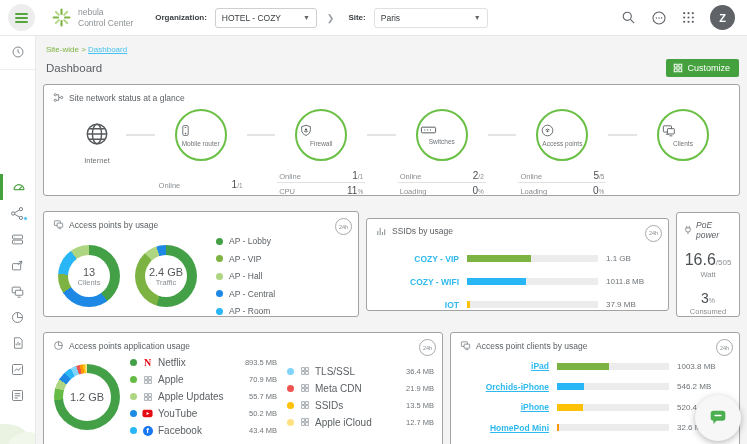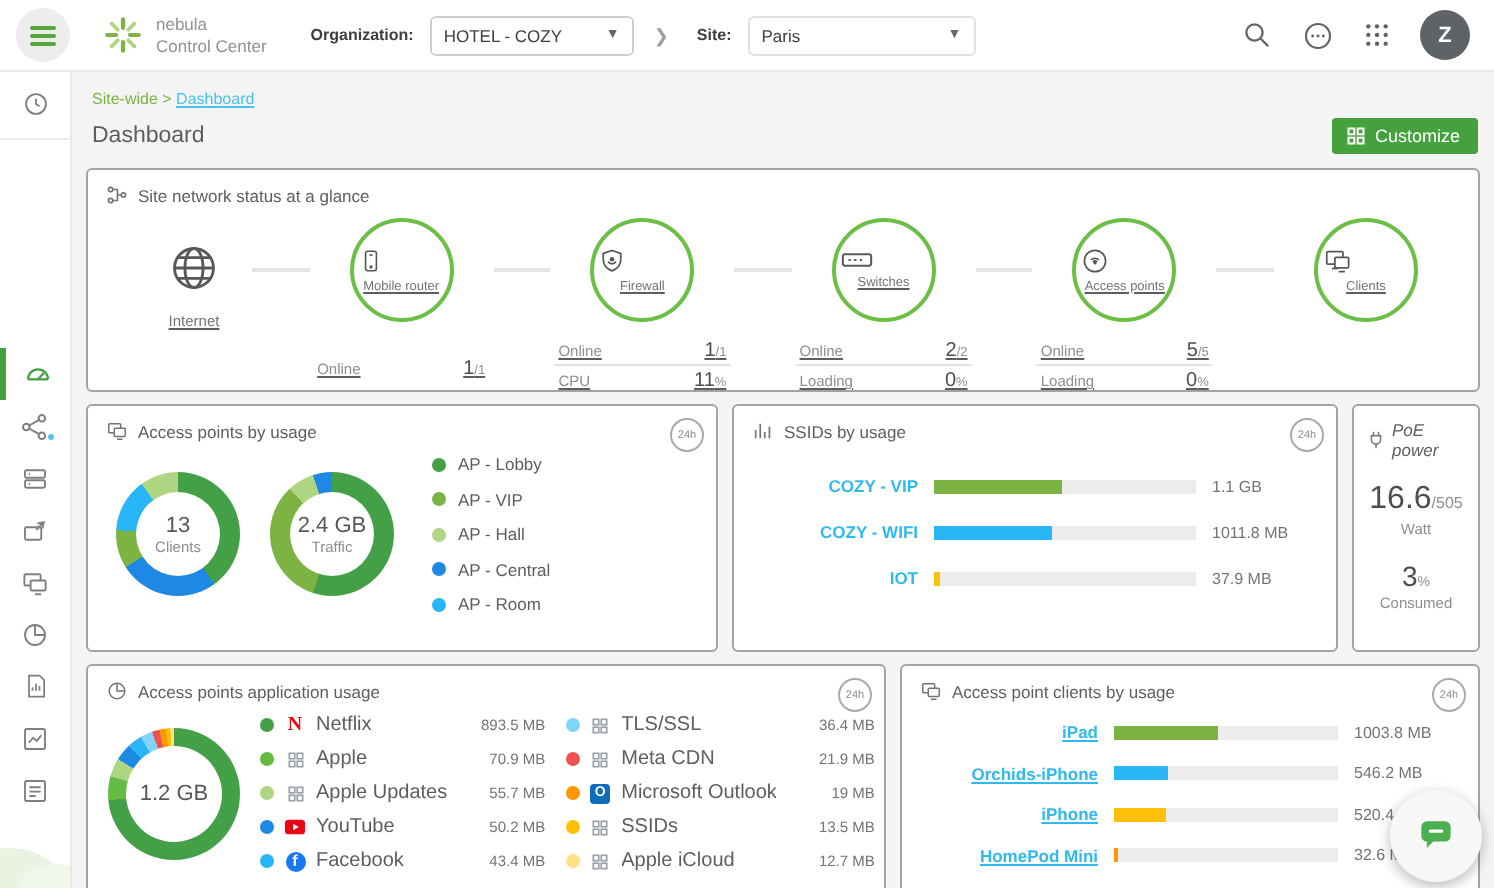--- a/index.html
+++ b/index.html
@@ -44,37 +44,37 @@
   .title-row { display:flex; align-items:center; margin:0 1px 7px 3px; }
   .page-title { font-size:11.5px; font-weight:normal; color:#5a5f63; }
   .customize-btn { margin-left:auto; background:#44a13e; color:#fff; border:none; border-radius:2px; font-size:9px; padding:4px 9px 4px 7px; display:flex; align-items:center; gap:4px; cursor:pointer; font-family:inherit; }
 
   .card { background:#fff; border:1px solid #a3a3a3; border-radius:3px; position:relative; }
   .card-head { display:flex; align-items:center; gap:5px; padding:7px 8px 4px 9px; font-size:8.5px; color:#5a5f63; }
   .badge24 { position:absolute; top:6px; right:6px; width:17px; height:17px; border:1px solid #a9a9a9; border-radius:50%; background:#fff; color:#8a8f93; font-size:5.5px; display:flex; align-items:center; justify-content:center; cursor:pointer; }
 
   
   .status-card { height:112px; }
-  .chain { display:flex; align-items:flex-start; padding:2px 10px 0 24px;text-decoration:underline; }
+  .chain { display:flex; align-items:flex-start; padding:2px 10px 0 24px; }
   .inet-col { width:58px; display:flex; flex-direction:column; align-items:center; margin-top:12px; }
   .inet-col span { margin-top:9px; font-size:7.5px; color:#6f7478; }
   .conn { flex:1; height:2px; background:#e4e4e4; margin-top:25px; min-width:14px; max-width:56px; }
   .dev-col { width:92px; display:flex; flex-direction:column; align-items:center; }
   .circle { width:52px; height:52px; border-radius:50%; border:2px solid #6abf45; background:#fff; display:flex; flex-direction:column; align-items:center; justify-content:center; gap:2px; cursor:pointer; }
   .circle span { font-size:6.5px; color:#6f7478; text-align:center; line-height:1.15; width:44px; }
   .stats { width:88px; margin-top:7px; }
   .stats.single { margin-top:16px; }
   .srow { display:flex; justify-content:space-between; align-items:baseline; padding:2px 2px 1px; min-height:14px; }
   .srow + .srow { border-top:1px solid #e2e2e2; }
   .sk { font-size:7.5px; color:#8a8f93;text-align:right; }
   .sv { font-size:10px; color:#4a4f52; }
   .sv i { font-style:normal; font-size:6.5px; color:#8a8f93; }
 
   .row2, .row3 { display:flex; gap:7px; margin-top:6px; }
-  .row2 { height:124px; }
+  .row2 { height:124px;align-items:center; }
   .row3 { height:122px; }
   .card-a { width:316px; } .card-b { flex:1; } .card-c { width:64px; }
   .card-d { width:400px; } .card-e { flex:1; }
 
   
   .donut { border-radius:50%; position:relative; flex:none; }
   .donut .hole { position:absolute; background:#fff; border-radius:50%; display:flex; flex-direction:column; align-items:center; justify-content:center; }
   .d62 { width:62px; height:62px; } .d62 .hole { inset:10px; }
   .d66 { width:66px; height:66px; } .d66 .hole { inset:9px; }
   .dval { font-size:11px; color:#55595c; }
@@ -625,28 +625,20 @@
                   <rect x="4" y="4" width="6.5" height="6.5"></rect>
                   <rect x="13.5" y="4" width="6.5" height="6.5"></rect>
                   <rect x="4" y="13.5" width="6.5" height="6.5"></rect>
                   <rect x="13.5" y="13.5" width="6.5" height="6.5"></rect>
                 </svg>
               </span>
               <span class="nm">Meta CDN</span>
               <span class="vl">21.9 MB</span>
             </div>
           <div class="app-row">
-              <span class="dot" style="background: rgb(255, 152, 0);"></span>
-              <span class="appicon">
-                <span class="ic-outlook">O</span>
-              </span>
-              <span class="nm">Microsoft Outlook</span>
-              <span class="vl">19 MB</span>
-            </div>
-          <div class="app-row">
               <span class="dot" style="background: rgb(255, 193, 7);"></span>
               <span class="appicon">
                 <svg width="10" height="10" viewBox="0 0 24 24" fill="none" stroke="#9aa0a6" stroke-width="2">
                   <rect x="4" y="4" width="6.5" height="6.5"></rect>
                   <rect x="13.5" y="4" width="6.5" height="6.5"></rect>
                   <rect x="4" y="13.5" width="6.5" height="6.5"></rect>
                   <rect x="13.5" y="13.5" width="6.5" height="6.5"></rect>
                 </svg>
               </span>
               <span class="nm">SSIDs</span>

